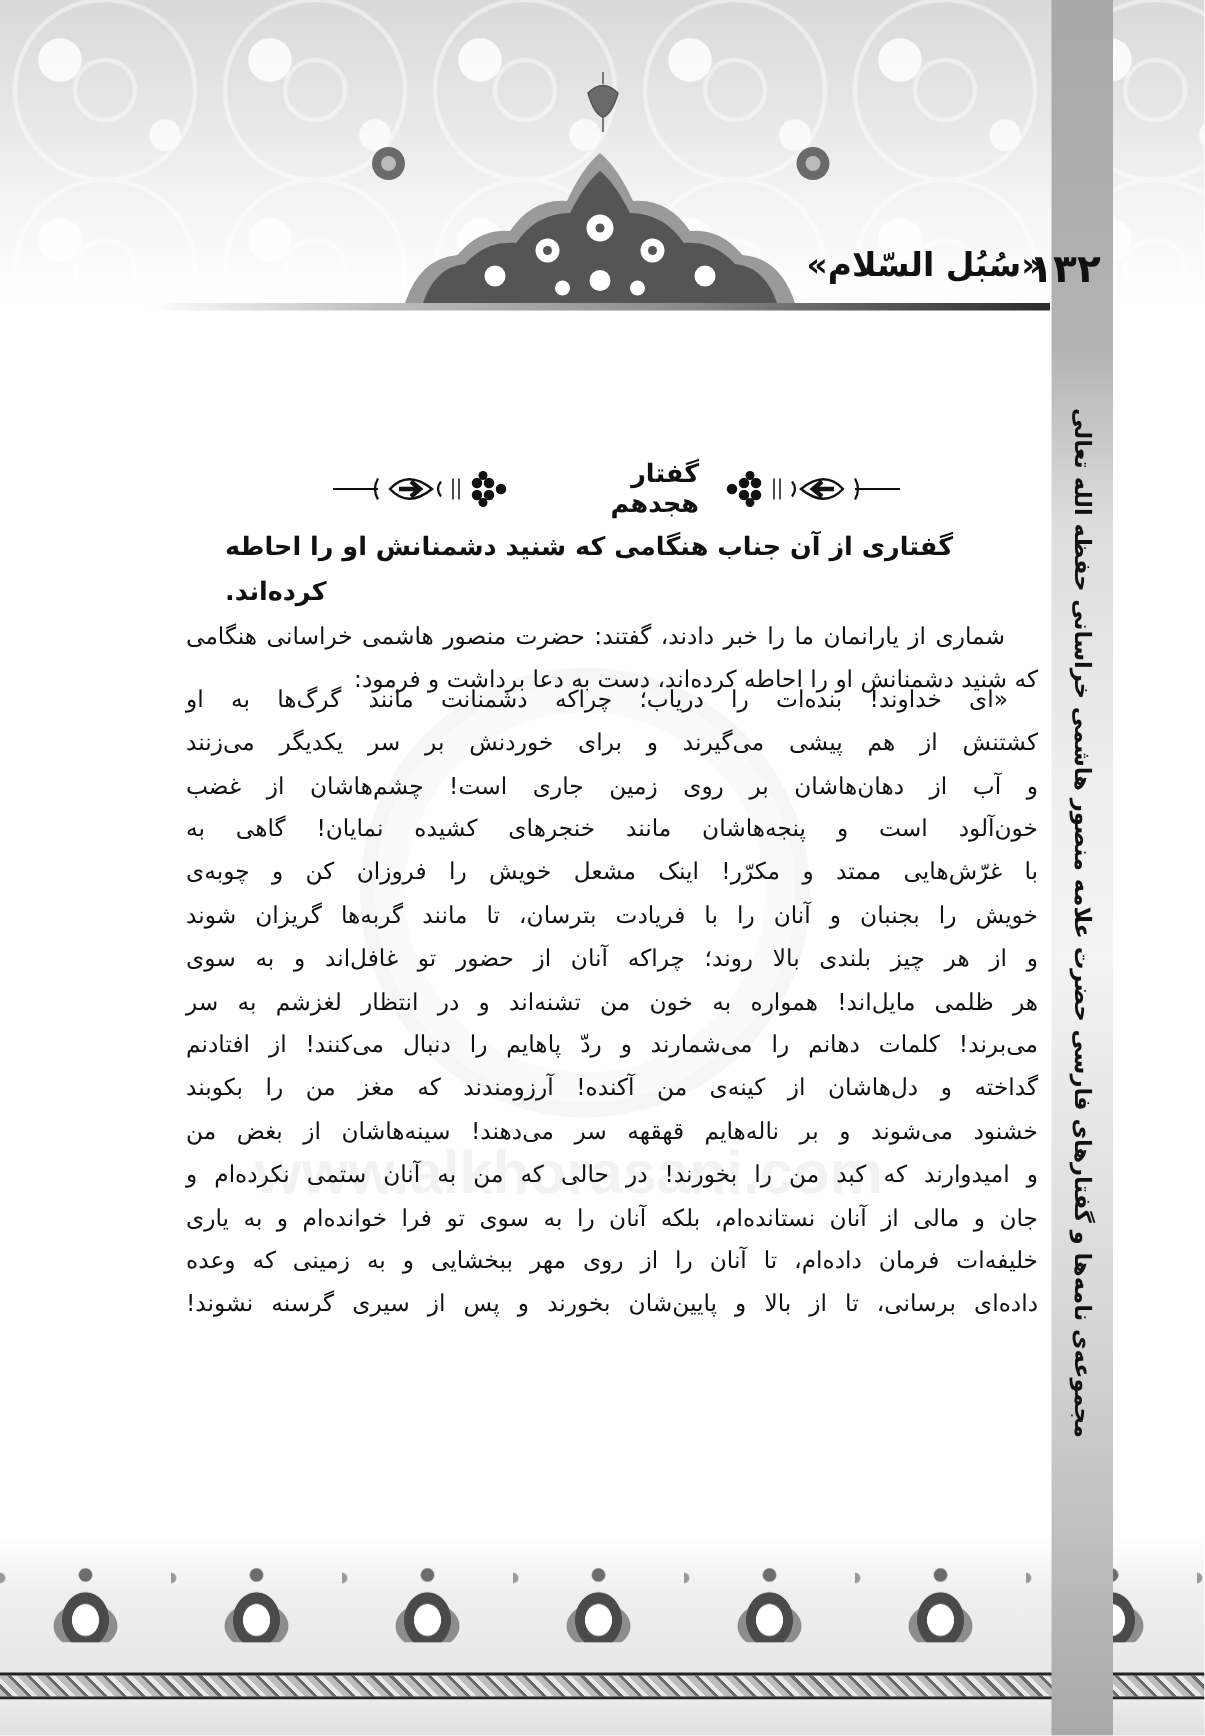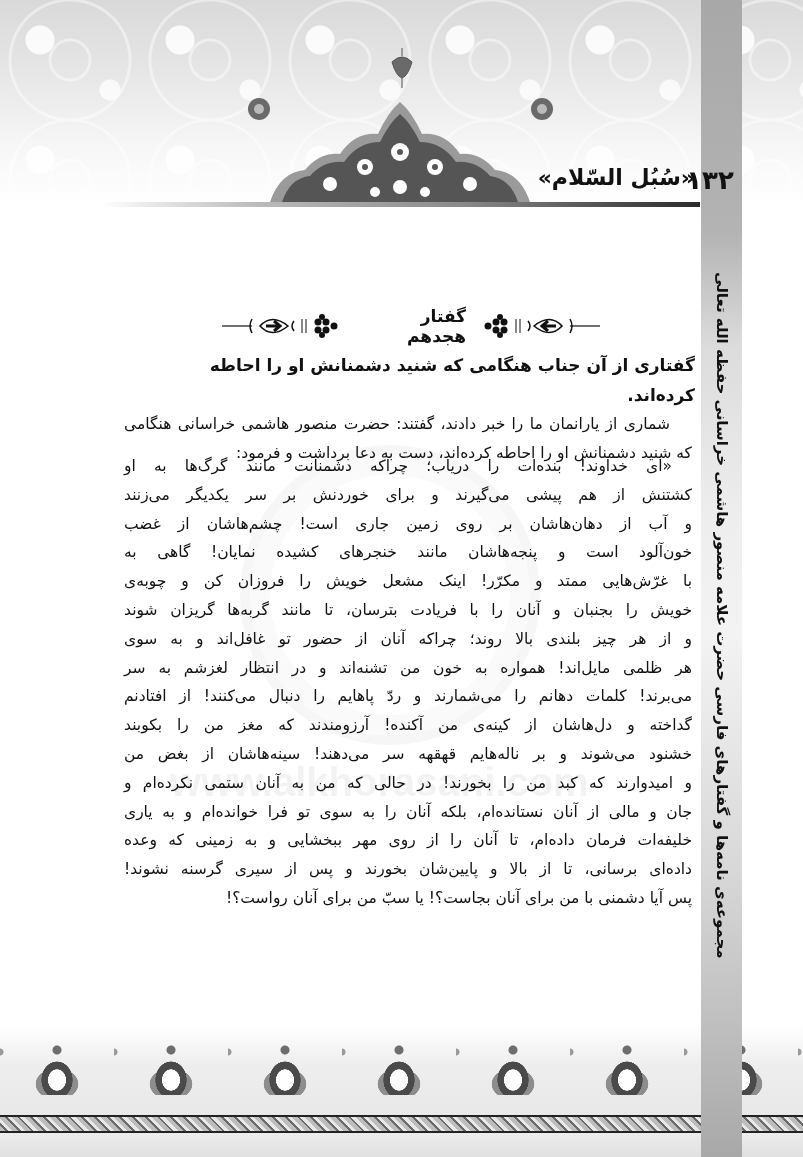--- a/index.html
+++ b/index.html
@@ -104,21 +104,21 @@
     display: flex; align-items: center; justify-content: center; gap: 8px;
   }
   .divider .orn { display: inline-block; height: 26px; }
   .divider .orn svg { height: 26px; display: block; }
   .divider .section-label {
     font-size: 17px; font-weight: bold; direction: rtl; padding: 0 6px;
   }
 
   .subtitle {
     position: absolute; left: 150px; top: 350px; width: 545px;
-    direction: rtl; text-align: right;
+    direction: rtl; text-align: left;
     font-size: 17px; font-weight: bold; line-height: 30px;
   }
 
   .intro {
     position: absolute; left: 124px; top: 410px; width: 568px;
     direction: rtl; text-align: justify; text-align-last: right;
     font-size: 15.5px; line-height: 29px;
   }
   .intro p { margin: 0; text-indent: 22px; }
 
@@ -263,14 +263,13 @@
   <span class="line">خویش را بجنبان و آنان را با فریادت بترسان، تا مانند گربه‌ها گریزان شوند</span>
   <span class="line">و از هر چیز بلندی بالا روند؛ چراکه آنان از حضور تو غافل‌اند و به سوی</span>
   <span class="line">هر ظلمی مایل‌اند! همواره به خون من تشنه‌اند و در انتظار لغزشم به سر</span>
   <span class="line">می‌برند! کلمات دهانم را می‌شمارند و ردّ پاهایم را دنبال می‌کنند! از افتادنم</span>
   <span class="line">گداخته و دل‌هاشان از کینه‌ی من آکنده! آرزومندند که مغز من را بکوبند</span>
   <span class="line">خشنود می‌شوند و بر ناله‌هایم قهقهه سر می‌دهند! سینه‌هاشان از بغض من</span>
   <span class="line">و امیدوارند که کبد من را بخورند! در حالی که من به آنان ستمی نکرده‌ام و</span>
   <span class="line">جان و مالی از آنان نستانده‌ام، بلکه آنان را به سوی تو فرا خوانده‌ام و به یاری</span>
   <span class="line">خلیفه‌ات فرمان داده‌ام، تا آنان را از روی مهر ببخشایی و به زمینی که وعده</span>
   <span class="line">داده‌ای برسانی، تا از بالا و پایین‌شان بخورند و پس از سیری گرسنه نشوند!</span>
-  <span class="line last">پس آیا دشمنی با من برای آنان بجاست؟! یا سبّ من برای آنان رواست؟!</span>
 </div>
 
 </body></html>

